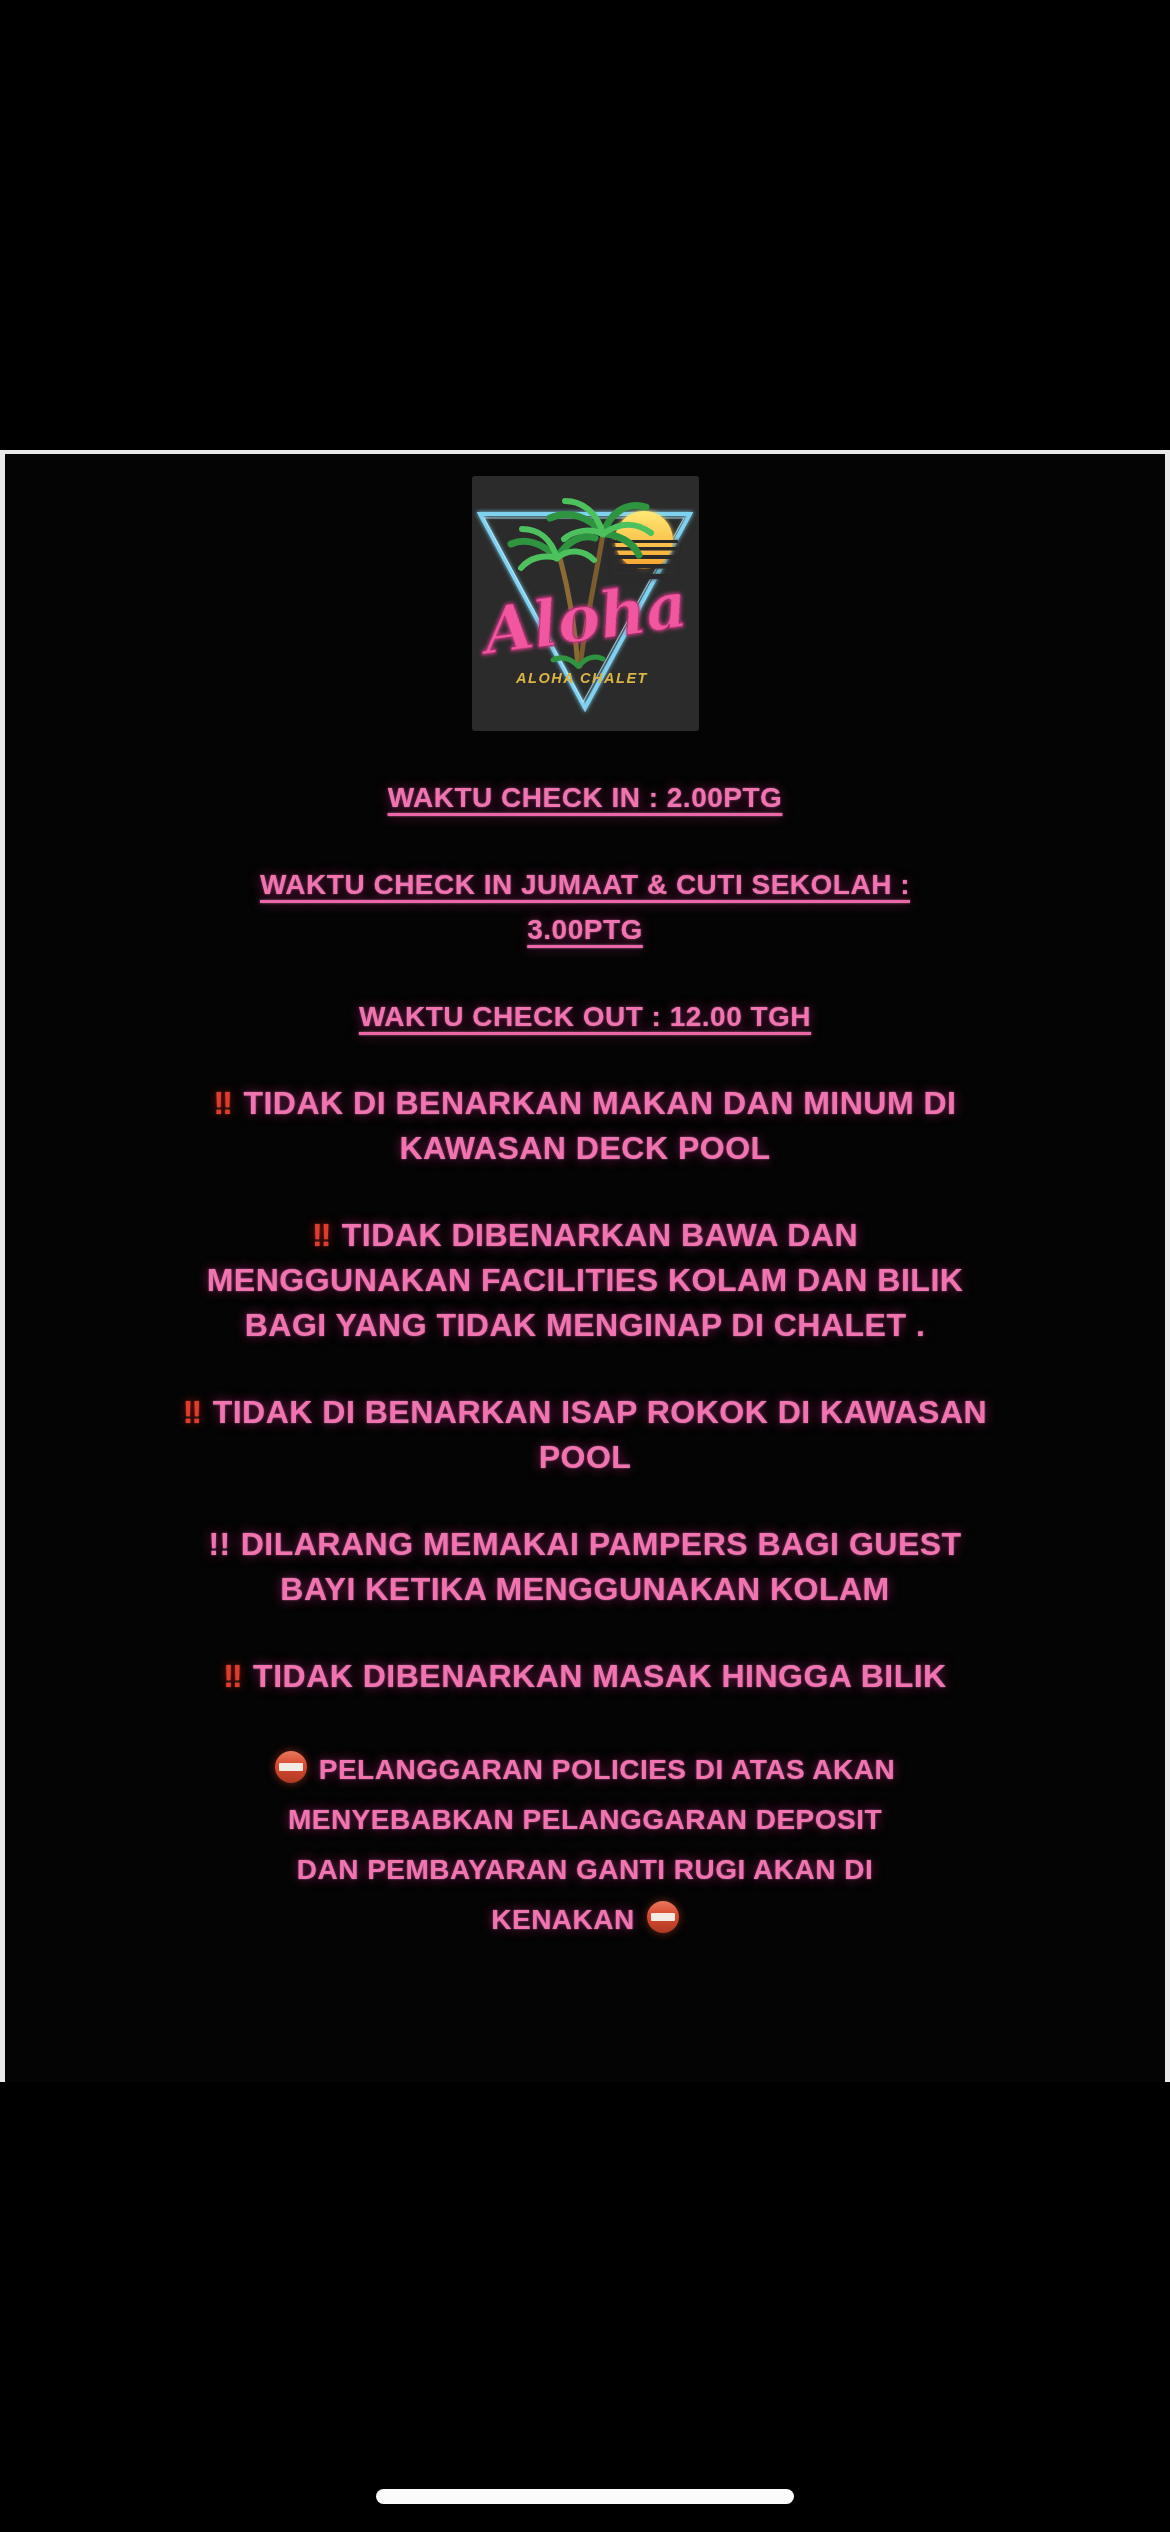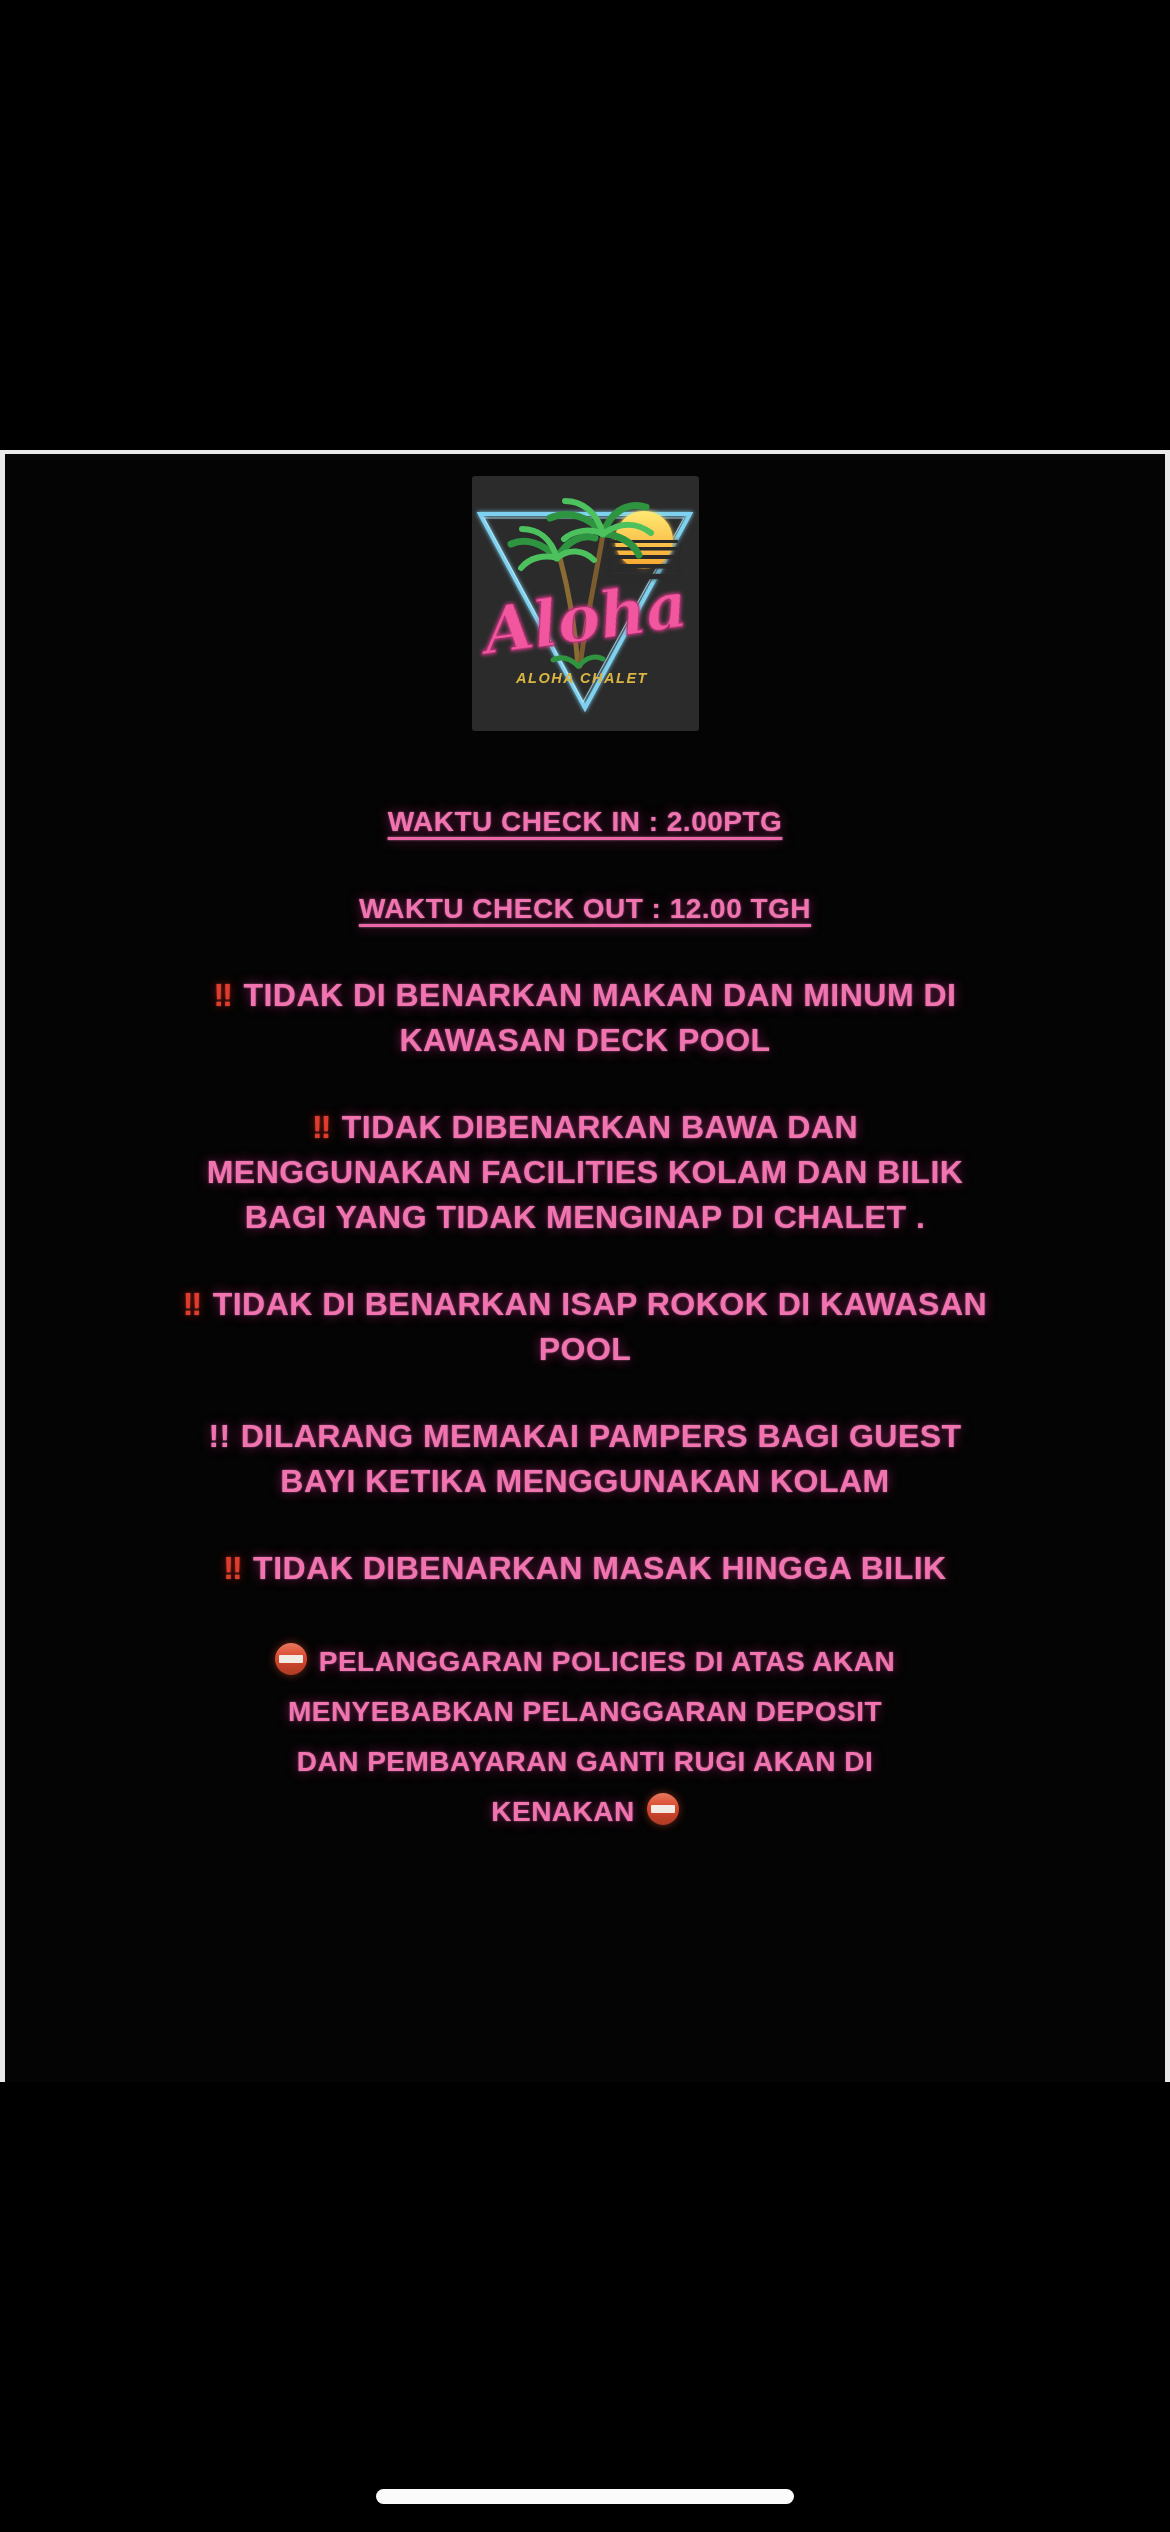--- a/index.html
+++ b/index.html
@@ -10,21 +10,21 @@
   
   .photo{
     position:absolute;left:0;top:450px;width:1170px;height:1632px;
     box-sizing:border-box;background:#040404;
     border-top:4px solid #e9e9e9;border-left:5px solid #e9e9e9;border-right:5px solid #e9e9e9;
   }
   
   .logo-wrap{width:227px;height:255px;margin:22px auto 0;}
   .logo-wrap svg{display:block;width:227px;height:255px;}
   
-  .content{width:846px;margin:68px auto 0;text-align:center;}
+  .content{width:846px;margin:44px auto 0;text-align:center;}
   .pink{
     color:#f173af;
     text-shadow:0 0 2px rgba(255,170,215,.55), 0 0 12px rgba(219,44,141,.55);
   }
   p.hdr{
     margin:0 0 42px;font-weight:bold;font-size:28px;line-height:45px;
     letter-spacing:.5px;white-space:pre-line;
     text-decoration:underline;text-decoration-thickness:3px;text-underline-offset:6px;
     text-decoration-color:#ec67a8;
   }
@@ -121,20 +121,22 @@
           </g>
         </g>
         <text x="113" y="164" text-anchor="middle" transform="rotate(-8 113 140)" font-family="DejaVu Serif, serif" font-style="italic" font-weight="bold" font-size="64" fill="#f2569f" stroke="#8d1f5e" stroke-width="0.8" filter="url(#glow)">Aloha</text>
         <text x="110" y="207" text-anchor="middle" font-family="Liberation Sans, sans-serif" font-style="italic" font-weight="bold" font-size="14.5" letter-spacing="1.5" fill="#d9b544">ALOHA CHALET</text>
       </svg>
     </div>
 
     <div class="content">
 
       <p class="hdr pink">WAKTU CHECK IN : 2.00PTG</p>
+      <p class="hdr pink">WAKTU CHECK IN JUMAAT &amp; CUTI SEKOLAH :
+3.00PTG</p>
       <p class="hdr pink">WAKTU CHECK OUT : 12.00 TGH</p>
 
       <p class="rule"><span class="marker marker-red">‼</span><span class="rule-text pink">TIDAK DI BENARKAN MAKAN DAN MINUM DI
 KAWASAN DECK POOL</span></p>
 
       <p class="rule"><span class="marker marker-red">‼</span><span class="rule-text pink">TIDAK DIBENARKAN BAWA DAN
 MENGGUNAKAN FACILITIES KOLAM DAN BILIK
 BAGI YANG TIDAK MENGINAP DI CHALET .</span></p>
 
       <p class="rule"><span class="marker marker-red">‼</span><span class="rule-text pink">TIDAK DI BENARKAN ISAP ROKOK DI KAWASAN

